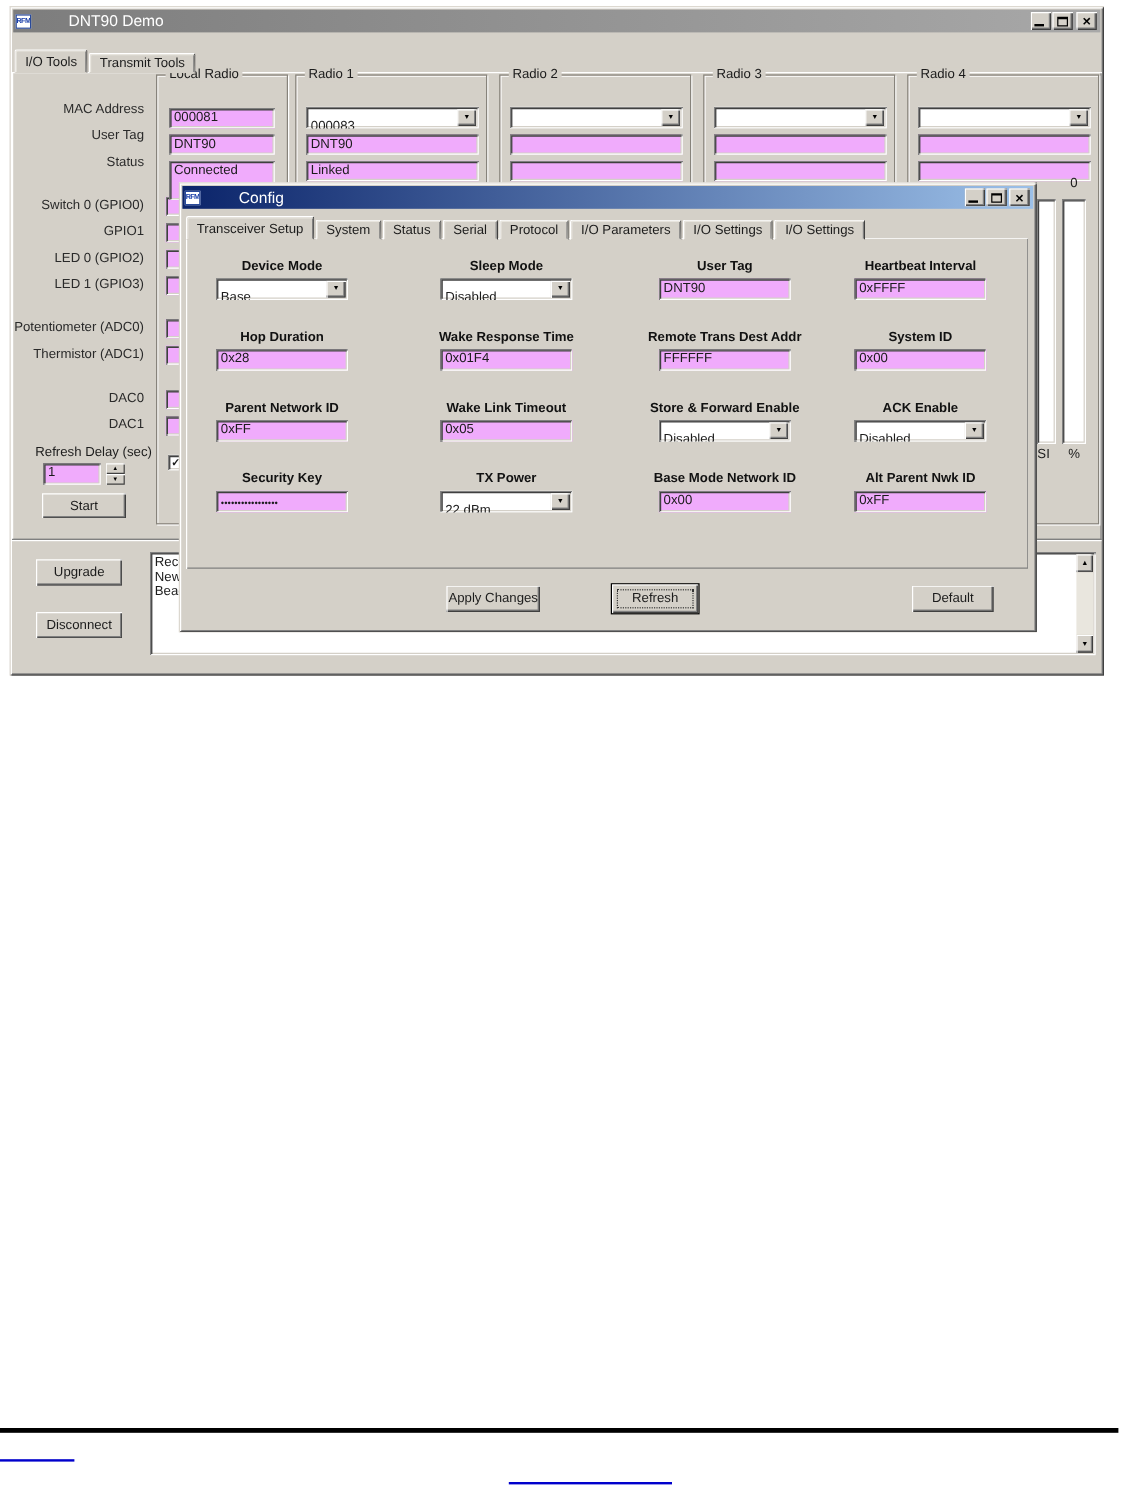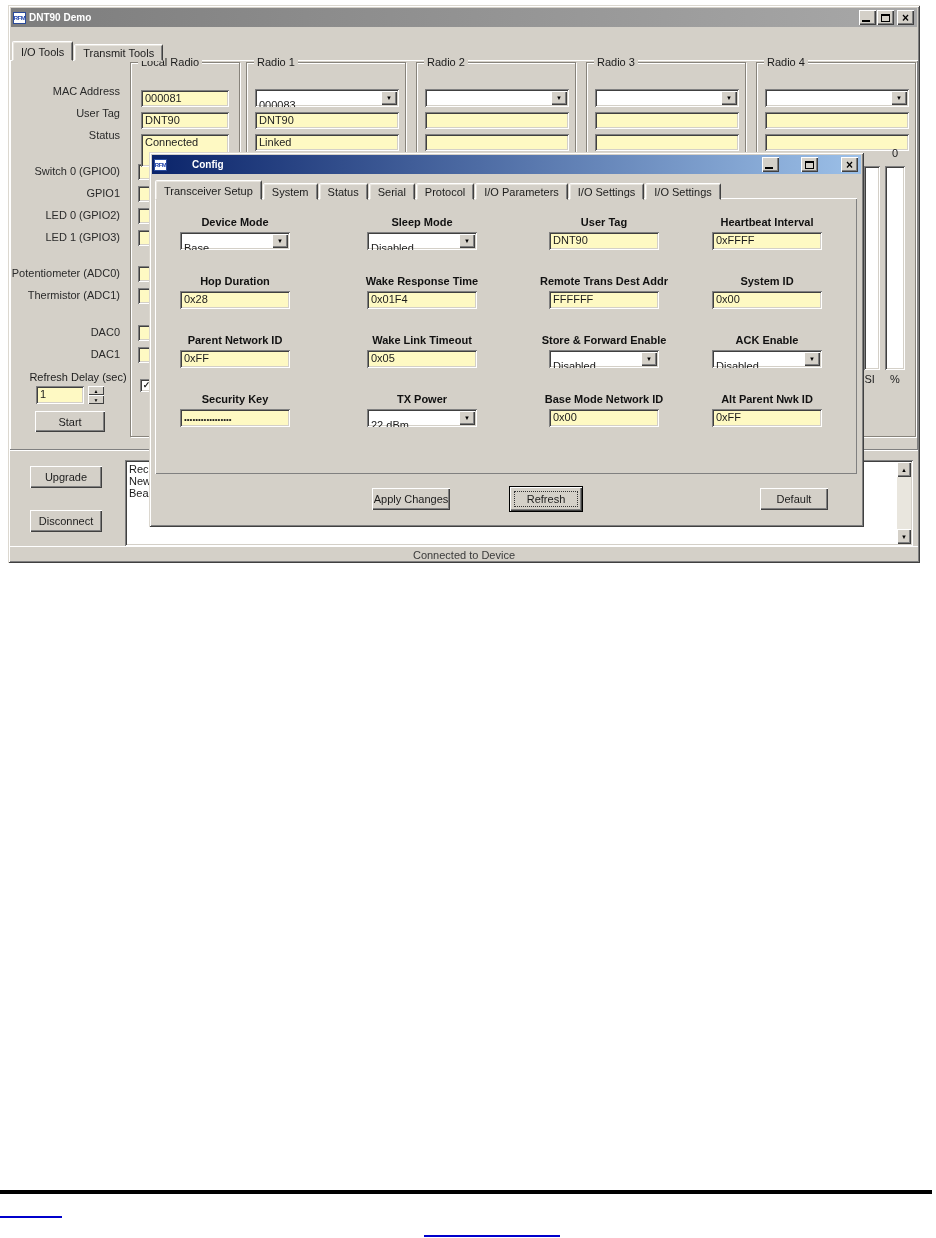--- a/index.html
+++ b/index.html
@@ -9,37 +9,37 @@
   
   .winframe{box-shadow:inset 1px 1px 0 #dcd8d0,inset -1px -1px 0 #404040,inset 2px 2px 0 #fff,inset -2px -2px 0 #808080;background:#d4d0c8;}
   
   .panel{box-shadow:inset 1px 1px 0 #fff,inset -1px -1px 0 #808080;background:#d4d0c8;}
   
   .btn{background:#d4d0c8;box-shadow:inset 1px 1px 0 #fff,inset -1px -1px 0 #404040,inset -2px -2px 0 #808080;
        display:flex;align-items:center;justify-content:center;cursor:default;font-size:11px;color:#1c1c1c;}
   .btn.focusdef{box-shadow:0 0 0 1px #000,inset 1px 1px 0 #fff,inset -1px -1px 0 #404040,inset -2px -2px 0 #808080;}
   .focusdot{position:absolute;inset:4px;border:1px dotted #333;pointer-events:none;}
   
-  .sunk{background:#fef9c3;box-shadow:inset 1px 1px 0 #808080,inset -1px -1px 0 #fff,inset 2px 2px 0 #404040,inset -2px -2px 0 #d4d0c8;
+  .sunk{background:#f0abfc;box-shadow:inset 1px 1px 0 #808080,inset -1px -1px 0 #fff,inset 2px 2px 0 #404040,inset -2px -2px 0 #d4d0c8;
         padding:2px 3px 0 4px;overflow:hidden;white-space:nowrap;}
   .sunkbar{background:#fff;box-shadow:inset 1px 1px 0 #808080,inset -1px -1px 0 #fff,inset 2px 2px 0 #404040,inset -2px -2px 0 #d4d0c8;}
   
   .combo{background:#fff;box-shadow:inset 1px 1px 0 #808080,inset -1px -1px 0 #fff,inset 2px 2px 0 #404040,inset -2px -2px 0 #d4d0c8;
          display:flex;align-items:center;overflow:hidden;}
   .combo .val{flex:1;padding:14px 0 0 4px;white-space:nowrap;overflow:hidden;}
   .dbtn{width:16px;height:14px;margin-right:2px;flex:0 0 16px;background:#d4d0c8;
         box-shadow:inset 1px 1px 0 #fff,inset -1px -1px 0 #404040,inset -2px -2px 0 #808080;
         display:flex;align-items:center;justify-content:center;font-size:6px;color:#000;}
   
   .group{border:1px solid #87837b;box-shadow:1px 1px 0 #fff,inset 1px 1px 0 #fff;}
   .legend{position:absolute;top:-7px;left:7px;background:#d4d0c8;padding:0 3px;line-height:12px;white-space:nowrap;}
   
   .tb-inactive{background:linear-gradient(90deg,#7d7d7d,#a8a8a8);}
-  .tb-active{background:linear-gradient(90deg,#0b246a,#9cc0e8);gap:21px;}
-  .tbtitle{color:#fff;font-weight:bold;font-size:10px;line-height:19px;white-space:nowrap;}
+  .tb-active{background:linear-gradient(90deg,#0b246a,#9cc0e8);}
+  .tbtitle{color:#fff;font-weight:normal;font-size:13px;line-height:19px;white-space:nowrap;margin-left:28px;}
   .capbtn{width:17px;height:15px;background:#d4d0c8;box-shadow:inset 1px 1px 0 #fff,inset -1px -1px 0 #404040,inset -2px -2px 0 #808080;
           display:flex;align-items:center;justify-content:center;position:relative;}
   .glyph-min{position:absolute;left:3px;bottom:3px;width:8px;height:2px;background:#000;}
   .glyph-max{width:9px;height:8px;border:1px solid #000;border-top:2px solid #000;}
   .glyph-x{font-weight:bold;font-size:12px;line-height:10px;color:#000;}
   .appicon{width:13px;height:12px;background:#fff;border:1px solid #2a4a9a;color:#1a3faa;font-size:6px;font-weight:bold;
            display:flex;align-items:center;justify-content:center;overflow:hidden;letter-spacing:-0.5px;}
   
   .tab{position:relative;height:17px;padding:2px 8px 0 8px;background:#d4d0c8;margin-right:1px;
        border:1px solid;border-color:#fff #404040 transparent #fff;box-shadow:inset 1px 1px 0 #e8e5de,inset -1px 0 0 #808080;
@@ -191,23 +191,20 @@
     <div class="abs" style="right:2px;top:2px;bottom:2px;width:14px;background:#e9e6de;">
       <div class="scrbtn" style="position:absolute;top:0;">
           <span>▲</span>
         </div>
       <div class="scrbtn" style="position:absolute;bottom:0;">
           <span>▼</span>
         </div>
     </div>
   </div>
 
-  <div class="abs" style="left:2px;top:541px;width:908px;height:15px;border-top:1px solid #fff;text-align:center;padding-top:2px;color:#3a3a3a;">
-    <span>Connected to Device</span>
-  </div>
 </div>
 
 <div class="abs winframe" style="left:149px;top:152px;width:715px;height:375px;z-index:10;">
 
   <div class="abs tb-active" style="left:3px;top:3px;width:709px;height:19px;display:flex;align-items:center;">
     <span class="appicon" style="margin:0 4px 0 2px;">RFM</span>
     <span class="tbtitle">Config</span>
     <span style="flex:1"></span>
     <span class="capbtn" style="margin-right:1px;">
         <span class="glyph-min"></span>

